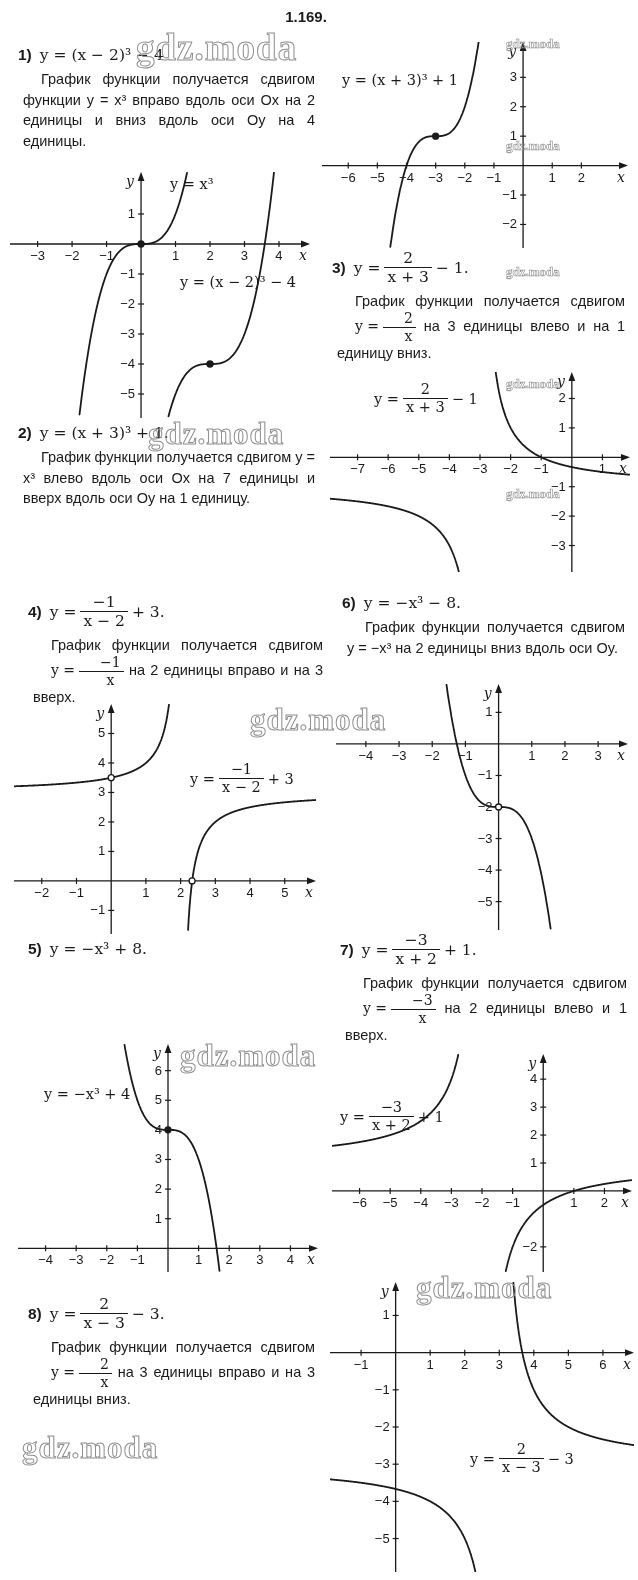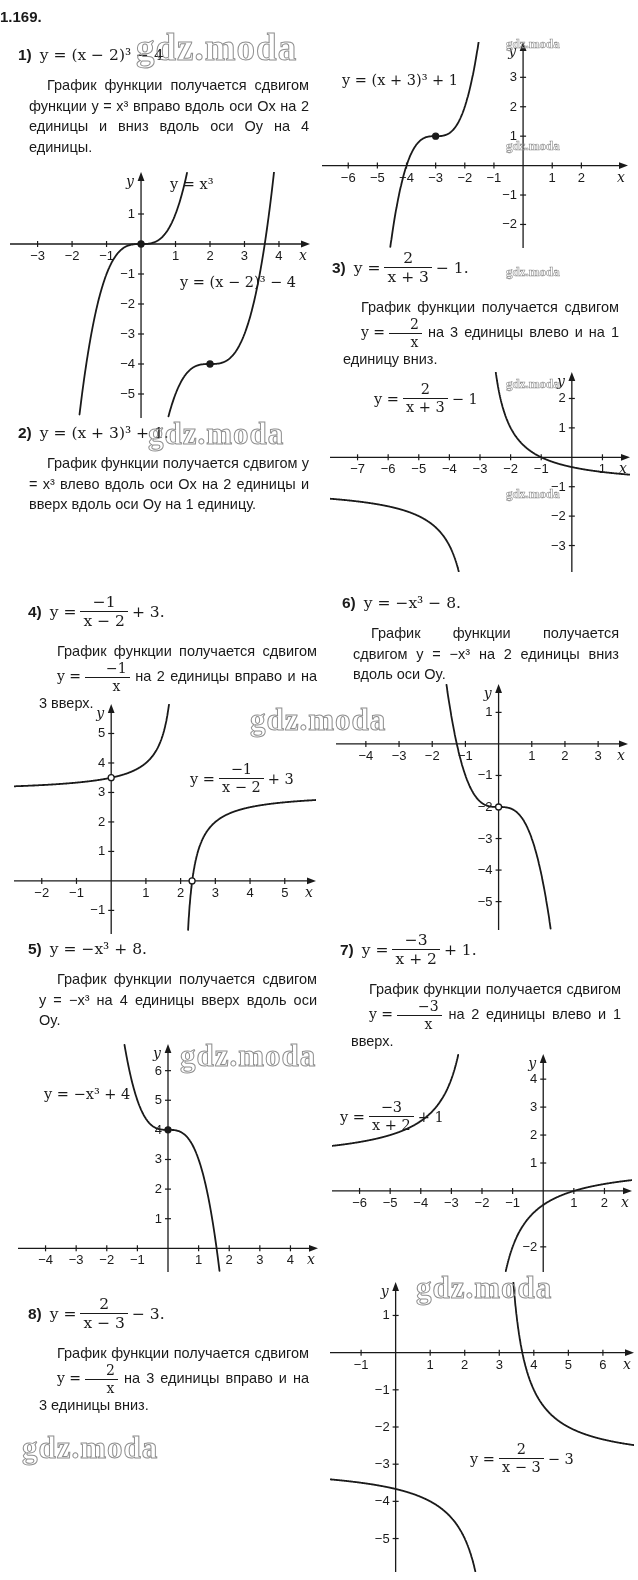--- a/index.html
+++ b/index.html
@@ -1,25 +1,25 @@
 <!DOCTYPE html>
 <html><head>
 <meta charset="utf-8">
 <style>
   *{box-sizing:border-box}
   body{margin:0;background:#ddd}
   .page{position:relative;width:638px;height:1580px;margin:0 auto;background:#fff;
         font-family:"Liberation Sans",sans-serif;color:#1a1a1a;overflow:hidden}
-  .title{position:absolute;left:0;top:8px;width:612px;text-align:left;font-weight:700;font-size:15px}
+  .title{position:absolute;left:0;top:8px;width:612px;text-align:center;font-weight:700;font-size:15px}
   .prob{position:absolute}
   .head{font-size:15.5px;margin-bottom:4px;display:flex;align-items:center;gap:8px}
   .pnum{font-weight:700}
   .math{font-family:"DejaVu Serif",serif;font-size:15.5px;white-space:nowrap;
         display:inline-flex;align-items:center;gap:4px}
-  .body{margin:11px;font-size:14.5px;line-height:1.42;text-align:justify;text-indent:18px}
+  .body{margin:5px;font-size:14.5px;line-height:1.42;text-align:justify;text-indent:18px}
   .body .math{font-size:14px;vertical-align:middle}
   .frac{display:inline-flex;flex-direction:column;text-align:center;vertical-align:middle;line-height:1.05}
   .fn{display:block;padding:0 3px 1px;border-bottom:1.3px solid #1a1a1a}
   .fd{display:block;padding:1px 3px 0}
   .graph{position:absolute}
   .graph svg{position:absolute;left:0;top:0}
   .glabel{position:absolute;white-space:nowrap}
   .glabel.math{font-size:14.5px}
   .wm{position:absolute;font-family:Liberation Serif, serif;font-weight:700;letter-spacing:1px;
       color:#8b5cf6;-webkit-text-fill-color:transparent;-webkit-text-stroke:1px #8f8f8f;
@@ -82,21 +82,21 @@
         <circle cx="131.0344827586207" cy="71.99999999999997" r="3" fill="#1a1a1a" stroke="#1a1a1a" stroke-width="1.3"></circle>
         <circle cx="200.00000000000003" cy="192" r="3" fill="#1a1a1a" stroke="#1a1a1a" stroke-width="1.3"></circle>
       </svg>
     </div>
 
   <section class="prob" style="left:18px;top:424px;width:302px">
     <div class="head">
       <span class="pnum">2)</span>
       <span class="math">y = (x + 3)³ + 1.</span>
     </div>
-    <p class="body">График функции получается сдвигом y = x³ влево вдоль оси Ox на 2 единицы и вверх вдоль оси Oy на 1 единицу.</p>
+    <p class="body">График функции получается сдвигом y = x³ влево вдоль оси Ox на 7 единицы и вверх вдоль оси Oy на 1 единицу.</p>
   </section>
 
   <div class="graph" style="left:322px;top:42px;width:306px;height:206px">
     <div class="glabel math" style="left:20px;top:30px">y = (x + 3)³ + 1</div>
   <svg width="306" height="206">
         <line x1="0" y1="123.60000000000001" x2="299" y2="123.60000000000001" stroke="#1a1a1a" stroke-width="1.3"></line>
         <line x1="201.0857142857143" y1="206" x2="201.0857142857143" y2="7" stroke="#1a1a1a" stroke-width="1.3"></line>
         <polygon points="306,123.60000000000001 297,120.2 297,127.00000000000001" fill="#1a1a1a"></polygon>
         <polygon points="201.0857142857143,0 197.68571428571428,9 204.4857142857143,9" fill="#1a1a1a"></polygon>
         <line x1="26.22857142857144" y1="120.60000000000001" x2="26.22857142857144" y2="126.60000000000001" stroke="#1a1a1a" stroke-width="1.2"></line>
@@ -276,21 +276,20 @@
         <circle cx="97.19540229885057" cy="73.7179487179487" r="3" fill="#fff" stroke="#1a1a1a" stroke-width="1.3"></circle>
         <circle cx="178.07586206896553" cy="176.9230769230769" r="3" fill="#fff" stroke="#1a1a1a" stroke-width="1.3"></circle>
       </svg>
     </div>
 
   <section class="prob" style="left:28px;top:940px;width:300px">
     <div class="head">
       <span class="pnum">5)</span>
       <span class="math">y = −x³ + 8.</span>
     </div>
-    <p class="body">График функции получается сдвигом y = −x³ на 4 единицы вверх вдоль оси Oy.</p>
   </section>
 
   <div class="graph" style="left:18px;top:1044px;width:300px;height:228px">
     <div class="glabel math" style="left:26px;top:42px">y = −x³ + 4</div>
   <svg width="300" height="228">
         <line x1="0" y1="204.3116883116883" x2="293" y2="204.3116883116883" stroke="#1a1a1a" stroke-width="1.3"></line>
         <line x1="150" y1="228" x2="150" y2="7" stroke="#1a1a1a" stroke-width="1.3"></line>
         <polygon points="300,204.3116883116883 291,200.9116883116883 291,207.7116883116883" fill="#1a1a1a"></polygon>
         <polygon points="150,0 146.6,9 153.4,9" fill="#1a1a1a"></polygon>
         <line x1="27.551020408163275" y1="201.3116883116883" x2="27.551020408163275" y2="207.3116883116883" stroke="#1a1a1a" stroke-width="1.2"></line>

